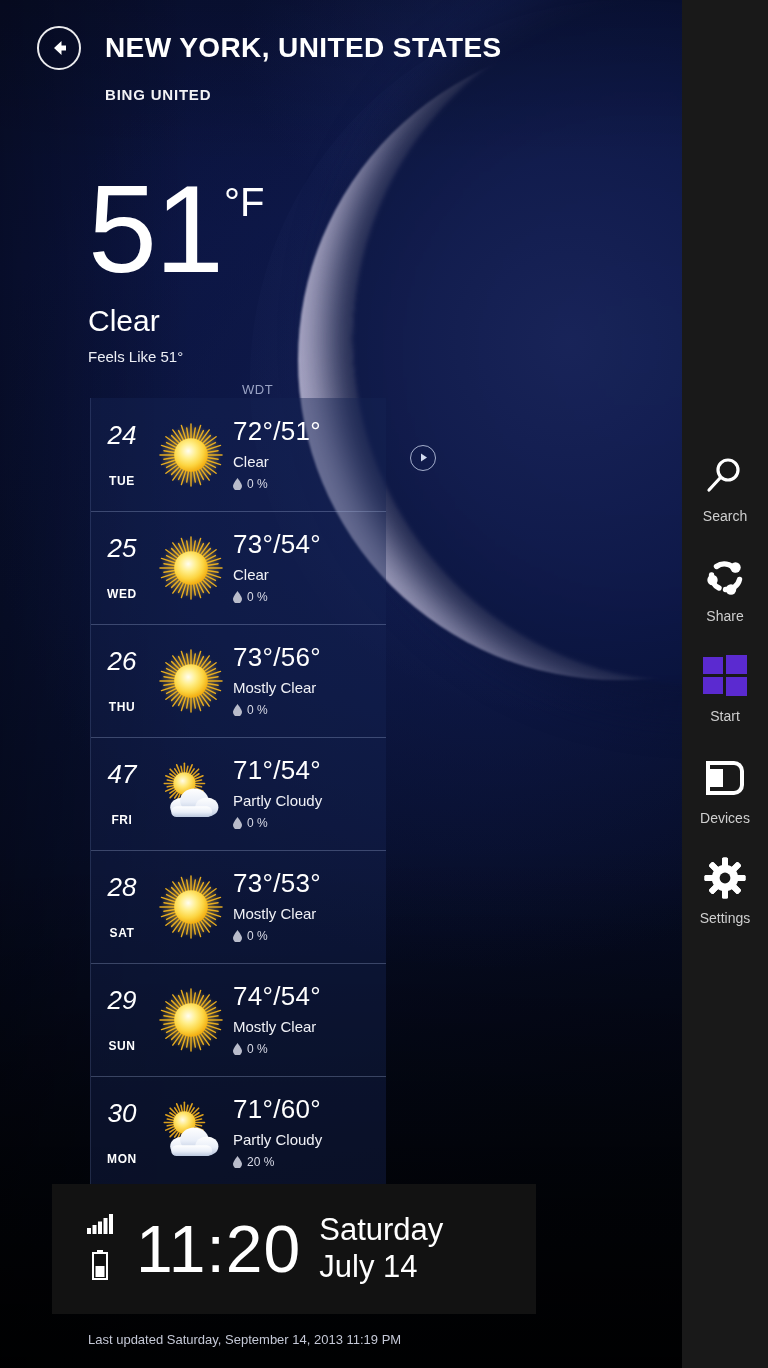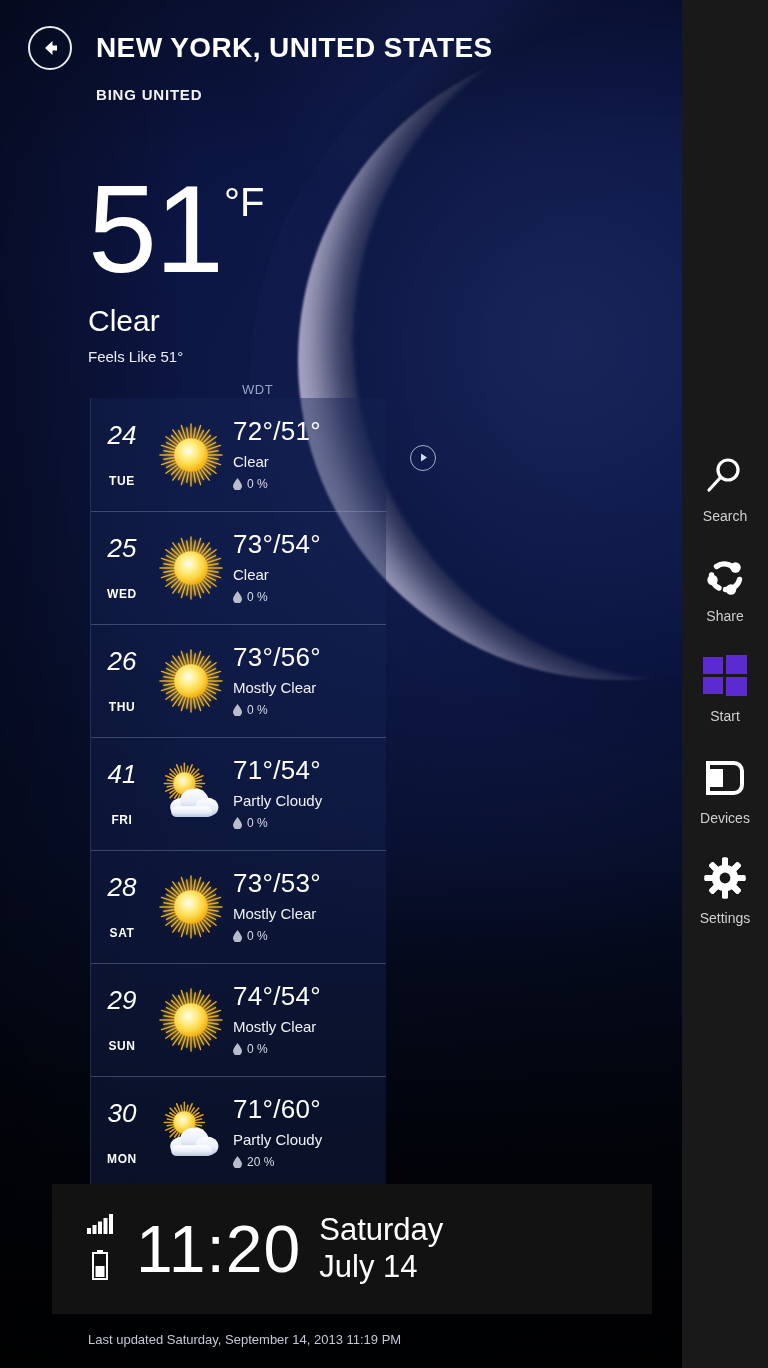--- a/index.html
+++ b/index.html
@@ -45,21 +45,21 @@
   }
   #vignette {
     position:absolute; left:0; top:0; width:682px; height:1368px;
     background:
       linear-gradient(to bottom, rgba(0,0,0,.18) 0%, rgba(0,0,0,0) 12%, rgba(0,0,0,0) 62%, rgba(0,0,0,.55) 86%, rgba(0,0,0,.85) 100%),
       linear-gradient(to right, rgba(0,0,0,.35) 0%, rgba(0,0,0,0) 28%);
     pointer-events:none;
   }
 
   
-  #header { position:absolute; left:0; top:0; width:586px; padding:26px 0 0 28px; }
+  #header { position:absolute; left:9px; top:0; width:586px; padding:26px 0 0 28px; }
   .hdr-row { display:flex; align-items:center; }
   #back-btn {
     width:44px; height:44px; border-radius:50%;
     border:2px solid rgba(255,255,255,.92);
     display:flex; align-items:center; justify-content:center;
     flex:0 0 auto; cursor:pointer;
   }
   #back-btn svg { display:block; }
   #title {
     margin-left:24px; font-size:28px; font-weight:bold;
@@ -119,21 +119,21 @@
   #play-btn {
     position:absolute; left:410px; top:445px;
     width:26px; height:26px; border-radius:50%;
     border:1.5px solid rgba(200,210,235,.80);
     display:flex; align-items:center; justify-content:center;
     cursor:pointer;
   }
 
   
   #clock-panel {
-    position:absolute; left:52px; top:1184px; width:600px; height:130px;
+    position:absolute; left:52px; top:1184px; width:484px; height:130px;
     background:#121212;
     display:flex; align-items:center;
   }
   #status-icons {
     width:78px; flex:0 0 auto;
     display:flex; flex-direction:column; align-items:center; justify-content:center;
     gap:12px; padding-left:18px;
   }
   #clock-time {
     font-size:66px; font-weight:300; color:#fff; line-height:1;
@@ -423,21 +423,21 @@
         <div class="f-precip">
           <svg width="9" height="12" viewBox="0 0 9 12">
             <path d="M4.5 0 C4.5 0 0 5.6 0 8.1 A4.5 4.5 0 0 0 9 8.1 C9 5.6 4.5 0 4.5 0 Z" fill="#b9bccb"></path>
           </svg>
           <span>0 %</span>
         </div>
       </div>
     </div>
     <div class="f-row">
       <div class="f-date">
-        <div class="f-day-num">41</div>
+        <div class="f-day-num">47</div>
         <div class="f-day-name">FRI</div>
       </div>
       <div class="f-icon">
         <svg width="66" height="66" viewBox="0 0 66 66">
           <defs>
             <radialGradient id="pg66" cx="42%" cy="38%" r="62%">
               <stop offset="0%" stop-color="#fffbe6"></stop>
               <stop offset="45%" stop-color="#ffe773"></stop>
               <stop offset="100%" stop-color="#f5bb1c"></stop>
             </radialGradient>

